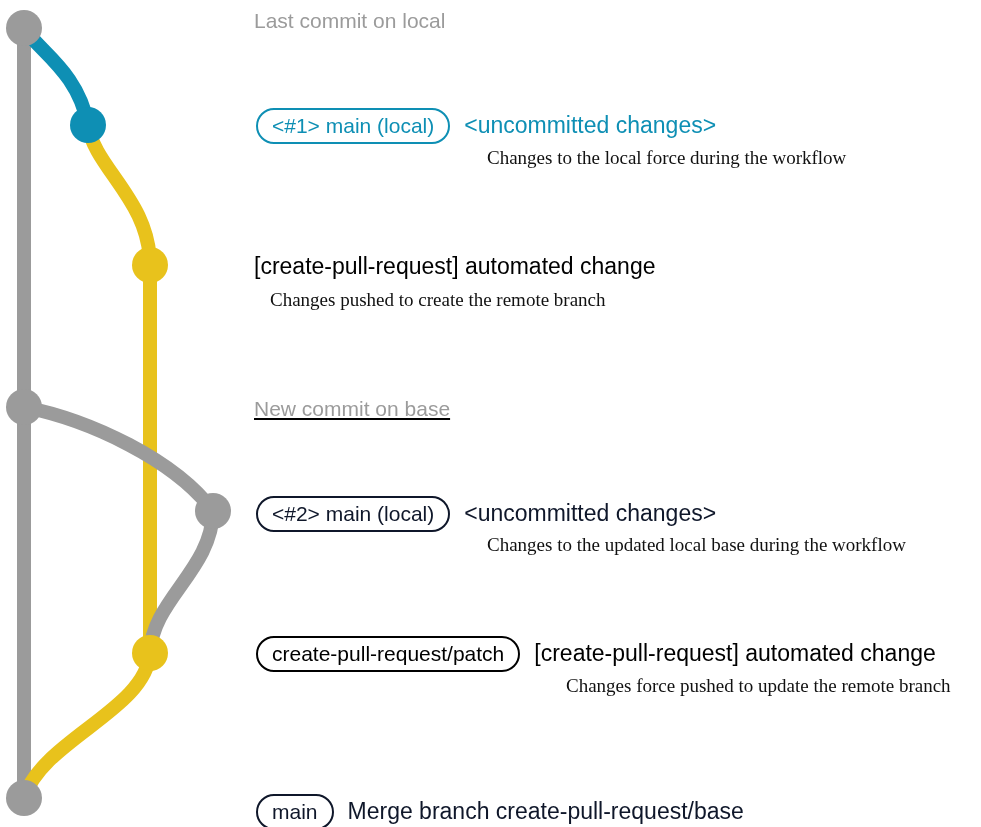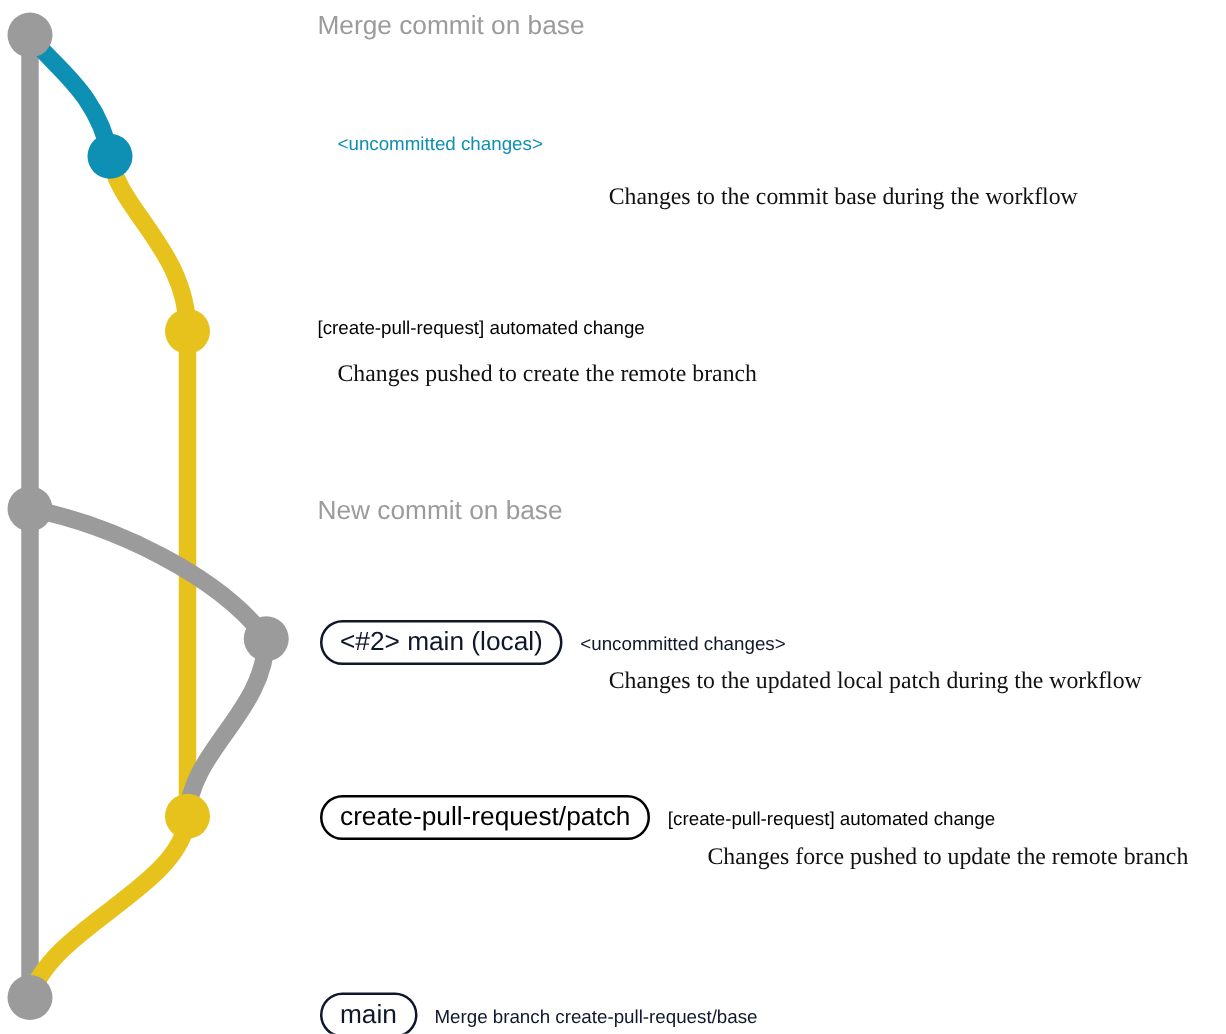--- a/index.html
+++ b/index.html
@@ -30,21 +30,21 @@
     display: inline-block;
     border: 2px solid currentColor;
     border-radius: 18px;
     padding: 5px 14px 6px 14px;
     font-size: 21px;
     line-height: 1;
     white-space: nowrap;
     font-family: "Liberation Sans", sans-serif;
   }
   .headline {
-    font-size: 15px;
+    font-size: 23px;
     line-height: 1;
     white-space: nowrap;
     font-family: "Liberation Sans", sans-serif;
   }
   .plain-head {
     font-size: 21px;
     line-height: 1;
     color: #9b9b9b;
     white-space: nowrap;
     font-family: "Liberation Sans", sans-serif;
@@ -84,42 +84,43 @@
   <circle cx="24" cy="28" r="18" fill="#9b9b9b"></circle>
   <circle cx="88" cy="125" r="18" fill="#0e8fb4"></circle>
   <circle cx="150" cy="265" r="18" fill="#e8c21c"></circle>
   <circle cx="24" cy="407" r="18" fill="#9b9b9b"></circle>
   <circle cx="213" cy="511" r="18" fill="#9b9b9b"></circle>
   <circle cx="150" cy="653" r="18" fill="#e8c21c"></circle>
   <circle cx="24" cy="798" r="18" fill="#9b9b9b"></circle>
 </svg>
 
 <div class="row" style="left:254px; top:10px;">
-  <span class="plain-head">Merge commit on base</span>
+  <span class="plain-head">Last commit on local</span>
 </div>
 
 <div class="row" style="left:256px; top:108px;">
+  <span class="pill c-teal">&lt;#1&gt; main (local)</span>
   <span class="headline c-teal gap-md">&lt;uncommitted changes&gt;</span>
 </div>
-<div class="subtext" style="left:487px; top:148px;">Changes to the commit base during the workflow</div>
+<div class="subtext" style="left:487px; top:148px;">Changes to the local force during the workflow</div>
 
 <div class="row" style="left:254px; top:255px;">
   <span class="headline c-gold">[create-pull-request] automated change</span>
 </div>
 <div class="subtext" style="left:270px; top:290px;">Changes pushed to create the remote branch</div>
 
-<div class="row" style="left:254px; top:398px;">
+<div class="row" style="left:254px; top:398px;text-decoration:underline;">
   <span class="plain-head">New commit on base</span>
 </div>
 
 <div class="row" style="left:256px; top:496px;">
   <span class="pill c-grey">&lt;#2&gt; main (local)</span>
   <span class="headline c-grey gap-md">&lt;uncommitted changes&gt;</span>
 </div>
-<div class="subtext" style="left:487px; top:535px;">Changes to the updated local patch during the workflow</div>
+<div class="subtext" style="left:487px; top:535px;">Changes to the updated local base during the workflow</div>
 
 <div class="row" style="left:256px; top:636px;">
   <span class="pill c-gold">create-pull-request/patch</span>
   <span class="headline c-gold gap-md">[create-pull-request] automated change</span>
 </div>
 <div class="subtext" style="left:566px; top:676px;">Changes force pushed to update the remote branch</div>
 
 <div class="row" style="left:256px; top:782px;margin-top:12px;">
   <span class="pill c-grey">main</span>
   <span class="headline c-grey gap-md">Merge branch create-pull-request/base</span>

